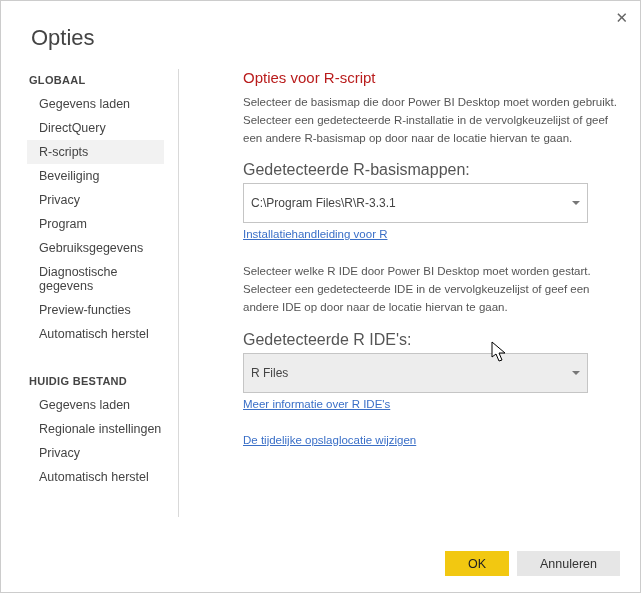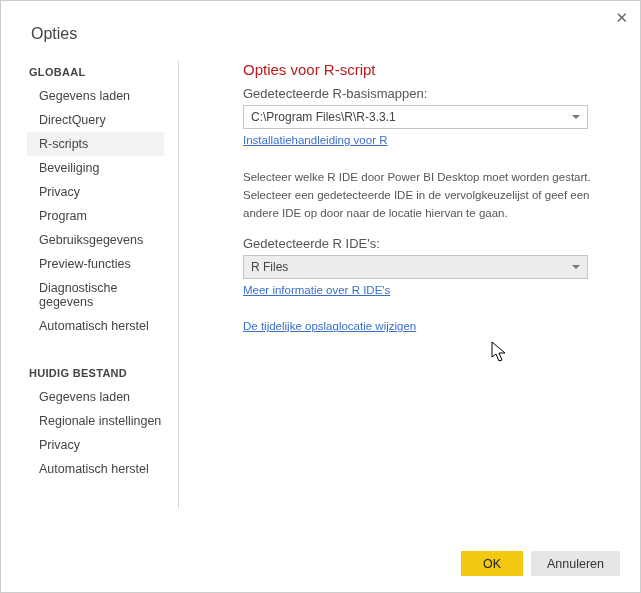--- a/index.html
+++ b/index.html
@@ -18,21 +18,21 @@
   }
   .close-x {
     position: absolute;
     top: 8px; right: 12px;
     font-size: 15px;
     color: #666;
     cursor: pointer;
     font-family: Arial, sans-serif;
   }
   .title {
-    font-size: 16px;
+    font-size: 22px;
     color: #444;
     padding: 24px 0 18px 30px;
     font-weight: 400;
   }
   .body {
     display: flex;
     padding-left: 26px;
     gap: 48px;
   }
   .sidebar {
@@ -72,27 +72,27 @@
     font-weight: 400;
     margin-bottom: 8px;
   }
   .para {
     font-size: 11.5px;
     color: #555;
     line-height: 1.55;
     margin-bottom: 14px;
   }
   .field-label {
-    font-size: 13px;
+    font-size: 16px;
     color: #555;
     margin-bottom: 4px;
   }
   .select {
     width: 345px;
-    height: 24px;
+    height: 40px;
     border: 1px solid #c5c5c5;
     font-size: 12px;
     padding: 3px 22px 3px 7px;
     background: #fff;
     color: #444;
     position: relative;
     display: flex;
     align-items: center;
     cursor: pointer;
   }
@@ -121,21 +121,21 @@
     right: 20px;
     display: flex;
     gap: 8px;
   }
   .btn {
     min-width: 62px;
     height: 25px;
     font-size: 12.5px;
     border: none;
     cursor: pointer;
-    padding: 0 16px;
+    padding: 0 23px;
   }
   .btn.primary { background: #f2c811; color: #222; }
   .btn.secondary { background: #e6e6e6; color: #333; }
   .cursor {
     position: absolute;
     left: 490px;
     top: 340px;
     pointer-events: none;
   }
 </style>
@@ -152,33 +152,34 @@
 
     <div class="sidebar">
       <div class="section-header">GLOBAAL</div>
       <div class="nav-item">Gegevens laden</div>
       <div class="nav-item">DirectQuery</div>
       <div class="nav-item selected">R-scripts</div>
       <div class="nav-item">Beveiliging</div>
       <div class="nav-item">Privacy</div>
       <div class="nav-item">Program</div>
       <div class="nav-item">Gebruiksgegevens</div>
+      <div class="nav-item">Diagnostische gegevens</div>
       <div class="nav-item">Preview-functies</div>
-      <div class="nav-item">Diagnostische gegevens</div>
       <div class="nav-item">Automatisch herstel</div>
 
       <div class="section-header second">HUIDIG BESTAND</div>
       <div class="nav-item">Gegevens laden</div>
       <div class="nav-item">Regionale instellingen</div>
       <div class="nav-item">Privacy</div>
       <div class="nav-item">Automatisch herstel</div>
     </div>
 
     <div class="content">
       <div class="content-title">Opties voor R-script</div>
+      <div class="para">Selecteer de basismap die door Power BI Desktop moet worden gebruikt. Selecteer een gedetecteerde R-installatie in de vervolgkeuzelijst of geef een andere R-basismap op door naar de locatie hiervan te gaan.</div>
 
       <div class="field-label">Gedetecteerde R-basismappen:</div>
       <div class="select">
         <span>C:\Program Files\R\R-3.3.1</span>
         <span class="caret"></span>
       </div>
       <span class="link spaced-top">Installatiehandleiding voor R</span>
 
       <div class="para gap-large">Selecteer welke R IDE door Power BI Desktop moet worden gestart. Selecteer een gedetecteerde IDE in de vervolgkeuzelijst of geef een andere IDE op door naar de locatie hiervan te gaan.</div>
 

